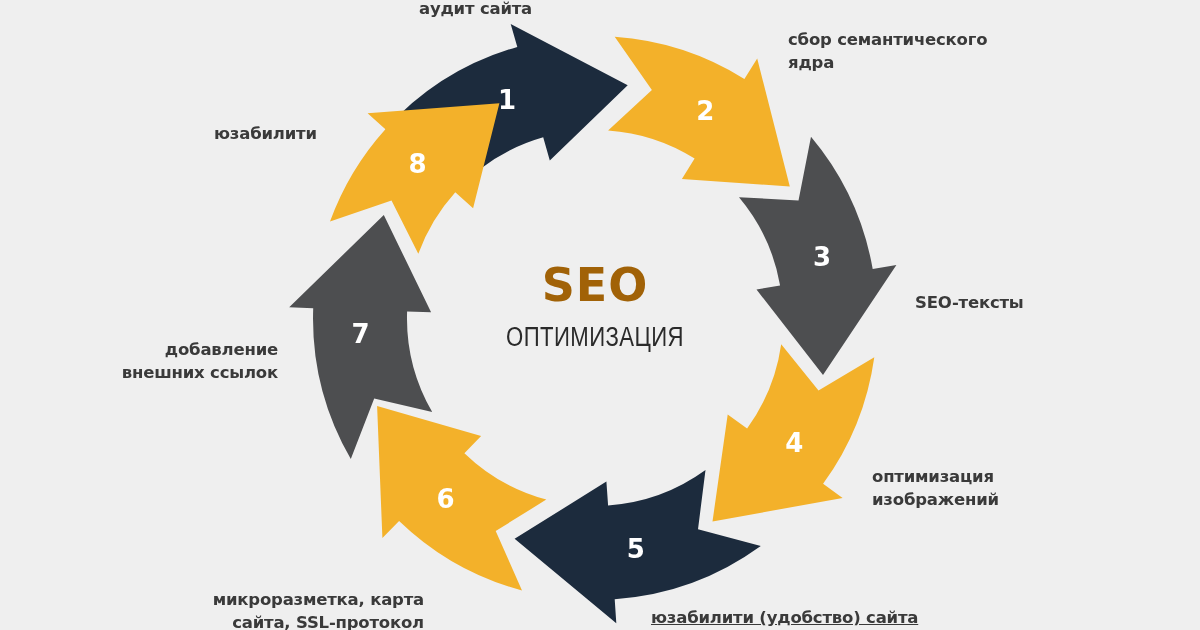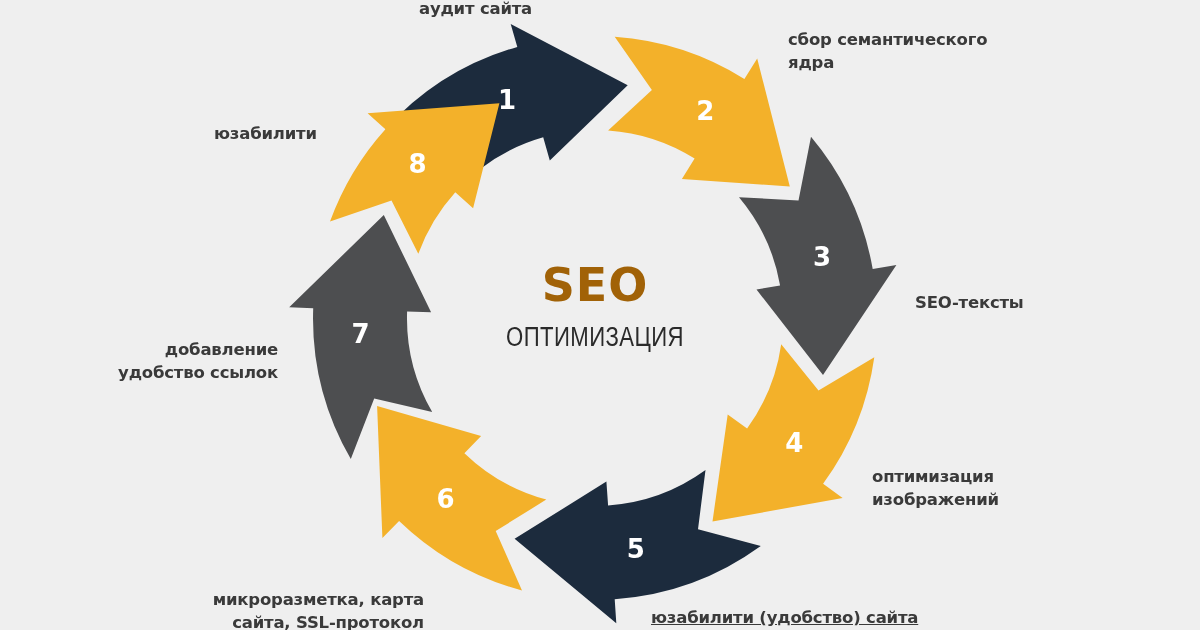--- a/index.html
+++ b/index.html
@@ -79,14 +79,14 @@
 <div class="label" style="left:419px; top:-3px;">аудит сайта</div>
 <div class="label" style="left:788px; top:28px;">сбор семантического
 ядра</div>
 <div class="label" style="left:915px; top:254px;margin-top:37px;">SEO-тексты</div>
 <div class="label" style="left:872px; top:465px;">оптимизация
 изображений</div>
 <div class="label" style="left:651px; top:606px;text-decoration:underline;">юзабилити (удобство) сайта</div>
 <div class="label right" style="left:166px; top:548px; width:258px;margin-top:40px;">микроразметка, карта
 сайта, SSL-протокол</div>
 <div class="label right" style="left:100px; top:338px; width:178px;">добавление
-удобство ссылок</div>
+внешних ссылок</div>
 <div class="label" style="left:214px; top:122px;">юзабилити</div>
 
 </body></html>

